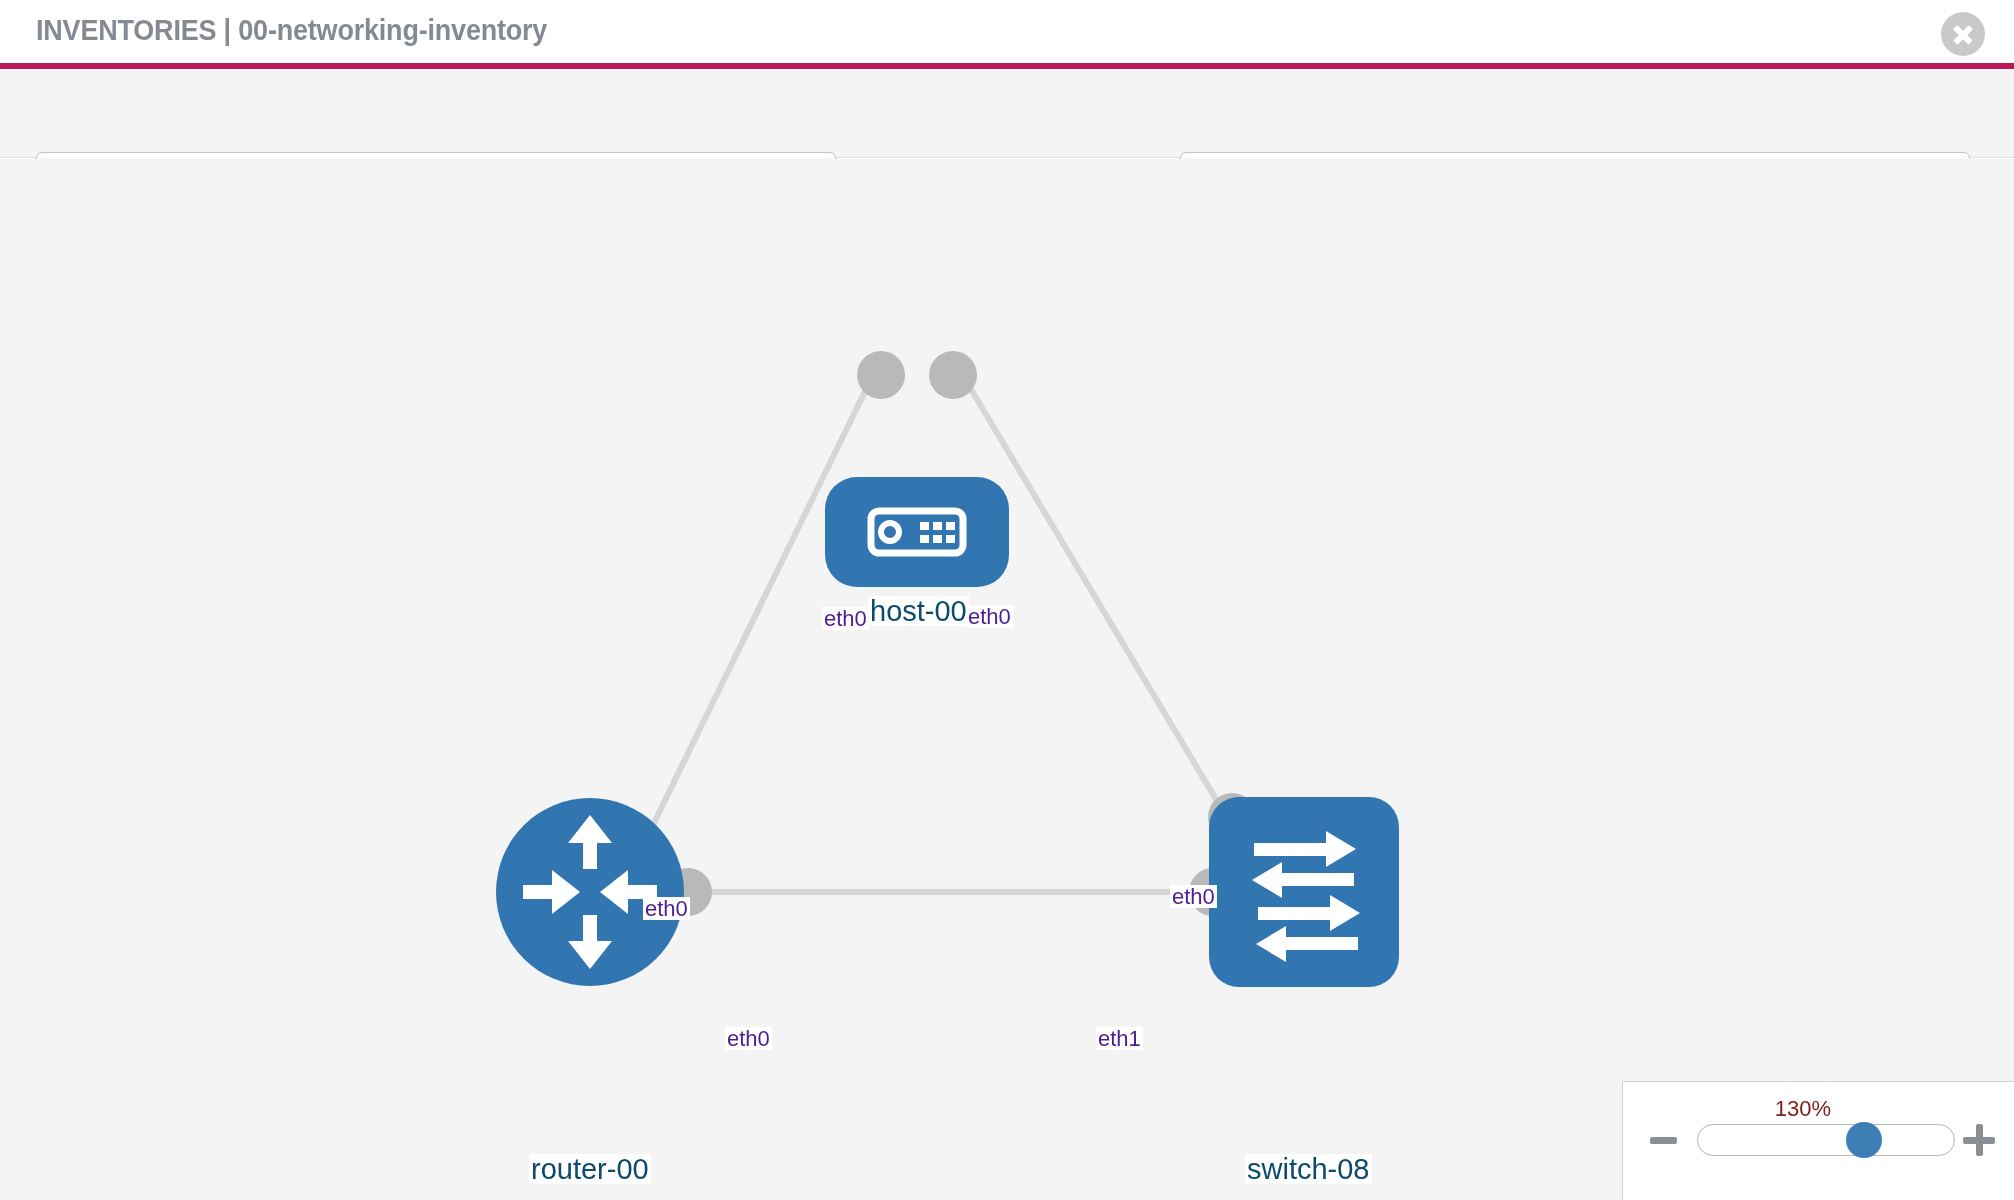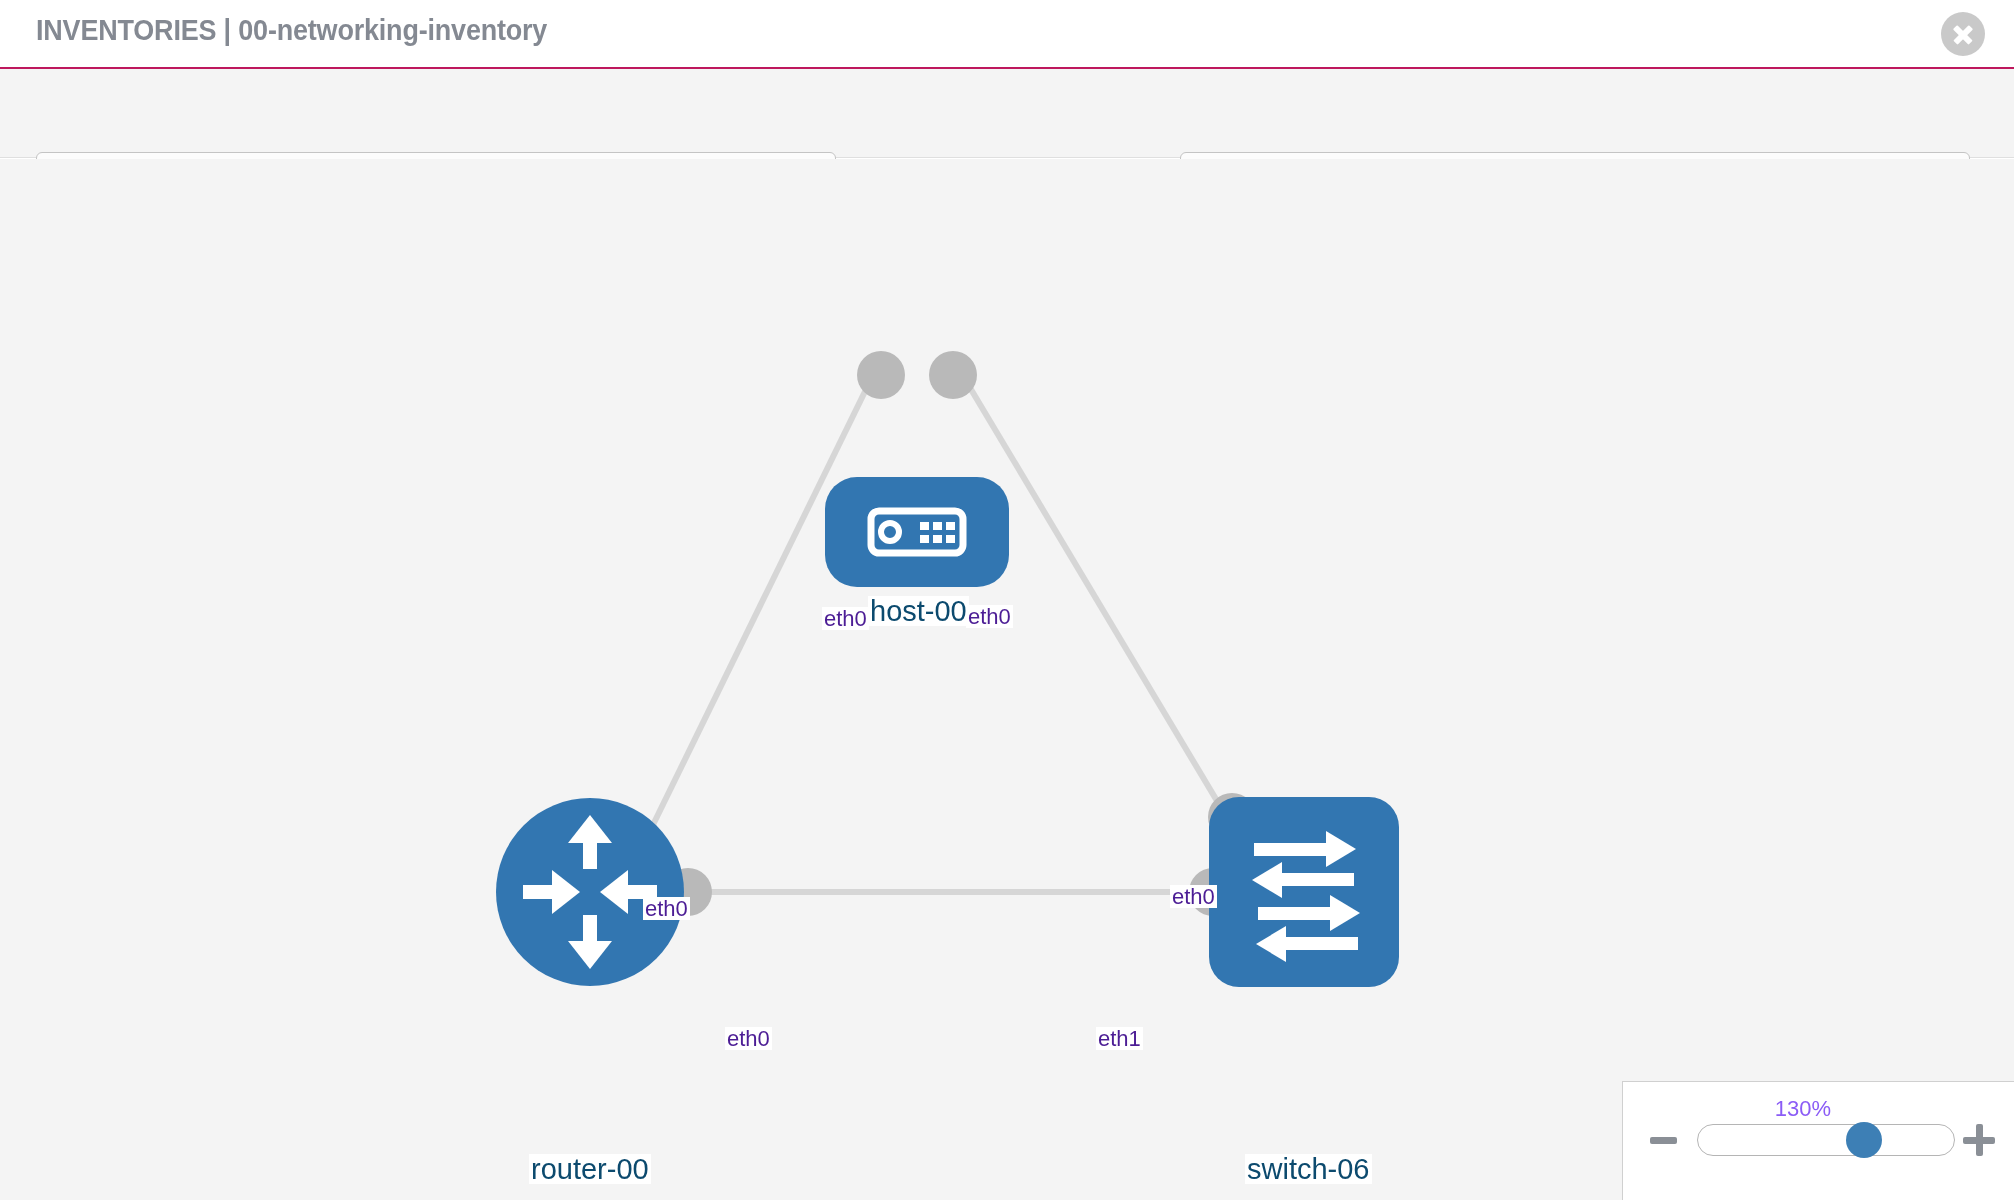--- a/index.html
+++ b/index.html
@@ -8,21 +8,21 @@
     font-family: "Liberation Sans", sans-serif;
     background: #ffffff;
     overflow: hidden;
   }
 
   
   .header {
     position: absolute; left: 0; top: 0;
     width: 2014px; height: 69px;
     background: #ffffff;
-    border-bottom: 2px solid #be185d;
+    border-bottom: 6px solid #be185d;
   }
   .page-title {
     position: absolute; left: 36px; top: 14px;
     font-size: 29px; font-weight: bold;
     color: #848992;
     letter-spacing: -0.2px;
     font-stretch: condensed;
     transform: scaleX(0.93);
     transform-origin: left center;
     white-space: nowrap;
@@ -119,21 +119,21 @@
   .zoom-panel {
     position: absolute; left: 1622px; top: 1081px;
     width: 392px; height: 119px;
     background: #ffffff;
     border: 1px solid #d0d0d0;
     border-bottom: none; border-right: none;
   }
   .zoom-pct {
     position: absolute; left: 0; top: 14px;
     width: 360px; text-align: center;
-    font-size: 22px; color: #8b5cf6;
+    font-size: 22px; color: #7f1d1d;
   }
   .zoom-minus {
     position: absolute; left: 27px; top: 55px;
     width: 27px; height: 7px; border-radius: 2px;
     background: #8a8f96; cursor: pointer;
   }
   .zoom-plus {
     position: absolute; left: 340px; top: 42px;
     width: 32px; height: 32px; cursor: pointer;
   }
@@ -255,21 +255,21 @@
         <polygon points="1360,754 1330,736 1330,772"></polygon>
 
         <rect x="1272" y="778" width="86" height="13"></rect>
         <polygon points="1256,785 1286,767 1286,803"></polygon>
       </g>
     </g>
   </svg>
 
   <div class="nodelabel" style="left:868px; top:437px;">host-00</div>
   <div class="nodelabel" style="left:529px; top:995px;">router-00</div>
-  <div class="nodelabel" style="left:1245px; top:995px;">switch-06</div>
+  <div class="nodelabel" style="left:1245px; top:995px;">switch-08</div>
 
   <div class="iflabel" style="left:822px; top:448px;">eth0</div>
   <div class="iflabel" style="left:966px; top:446px;">eth0</div>
   <div class="iflabel" style="left:643px; top:738px;">eth0</div>
   <div class="iflabel" style="left:1170px; top:726px;">eth0</div>
   <div class="iflabel" style="left:725px; top:868px;">eth0</div>
   <div class="iflabel" style="left:1098px; top:868px;">eth</div>
   <div class="iflabel" style="left:1096px; top:868px;">eth1</div>
 
 </div>

